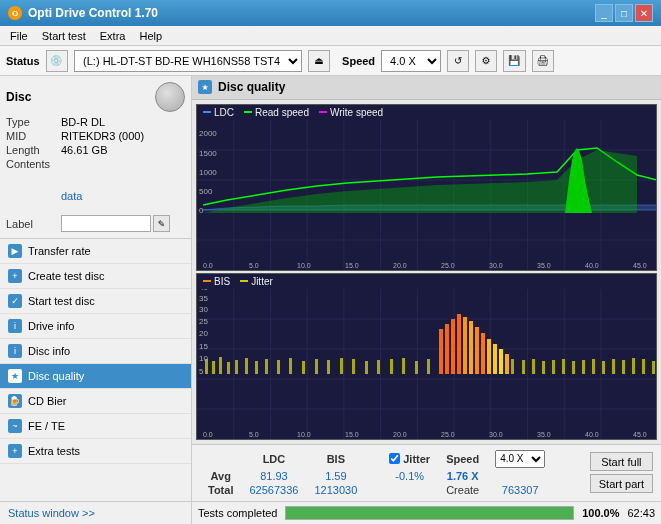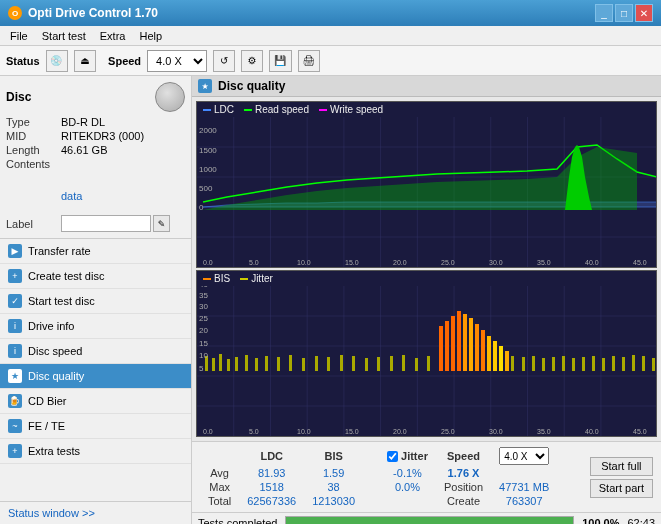--- a/index.html
+++ b/index.html
@@ -278,21 +278,21 @@
       text-align: center;
       padding: 1px 8px;
       font-weight: 600;
       color: #333;
     }
     .stats-table td {
       text-align: center;
       padding: 1px 8px;
       color: #1565c0;
     }
-    .stats-table td.label-cell { color: #333; font-weight: 400; }
+    .stats-table td.label-cell { color: #333; font-weight: 700; }
     .jitter-check { display: flex; align-items: center; gap: 3px; font-size: 11px; }
     .stats-buttons {
       display: flex;
       flex-direction: column;
       gap: 3px;
       margin-left: 8px;
     }
     .stat-btn {
       background: #e8e8e8;
       border: 1px solid #aaa;
@@ -344,20 +344,23 @@
 <div class="menu-bar">
   <span class="menu-item">File</span>
   <span class="menu-item">Start test</span>
   <span class="menu-item">Extra</span>
   <span class="menu-item">Help</span>
 </div>
 
 <div class="toolbar">
   <span class="toolbar-label">Status</span>
   <div class="toolbar-btn">💿</div>
+  <select class="drive-select">
+    <option>(L:) HL-DT-ST BD-RE  WH16NS58 TST4</option>
+  </select>
   <div class="toolbar-btn">⏏</div>
   <span class="speed-label">Speed</span>
   <select class="speed-select">
     <option>4.0 X</option>
   </select>
   <div class="toolbar-btn">↺</div>
   <div class="toolbar-btn">⚙</div>
   <div class="toolbar-btn">💾</div>
   <div class="toolbar-btn">🖨</div>
 </div>
@@ -406,21 +409,21 @@
       <div class="nav-item">
         <div class="nav-icon blue-icon">✓</div>
         <span>Start test disc</span>
       </div>
       <div class="nav-item">
         <div class="nav-icon blue-icon">i</div>
         <span>Drive info</span>
       </div>
       <div class="nav-item">
         <div class="nav-icon blue-icon">i</div>
-        <span>Disc speed</span>
+        <span>Disc info</span>
       </div>
       <div class="nav-item active">
         <div class="nav-icon active-icon">★</div>
         <span>Disc quality</span>
       </div>
       <div class="nav-item">
         <div class="nav-icon blue-icon">🍺</div>
         <span>CD Bier</span>
       </div>
       <div class="nav-item">
@@ -671,29 +674,20 @@
               <tr>
                 <td class="label-cell">Avg</td>
                 <td>81.93</td>
                 <td>1.59</td>
                 <td></td>
                 <td>-0.1%</td>
                 <td style="color:#1565c0; font-weight:600;">1.76 X</td>
                 <td></td>
               </tr>
               <tr>
-                <td class="label-cell">Max</td>
-                <td>1518</td>
-                <td>38</td>
-                <td></td>
-                <td>0.0%</td>
-                <td style="color:#333;">Position</td>
-                <td>47731 MB</td>
-              </tr>
-              <tr>
                 <td class="label-cell">Total</td>
                 <td>62567336</td>
                 <td>1213030</td>
                 <td></td>
                 <td></td>
                 <td style="color:#333;">Create</td>
                 <td>763307</td>
               </tr>
             </tbody>
           </table>

